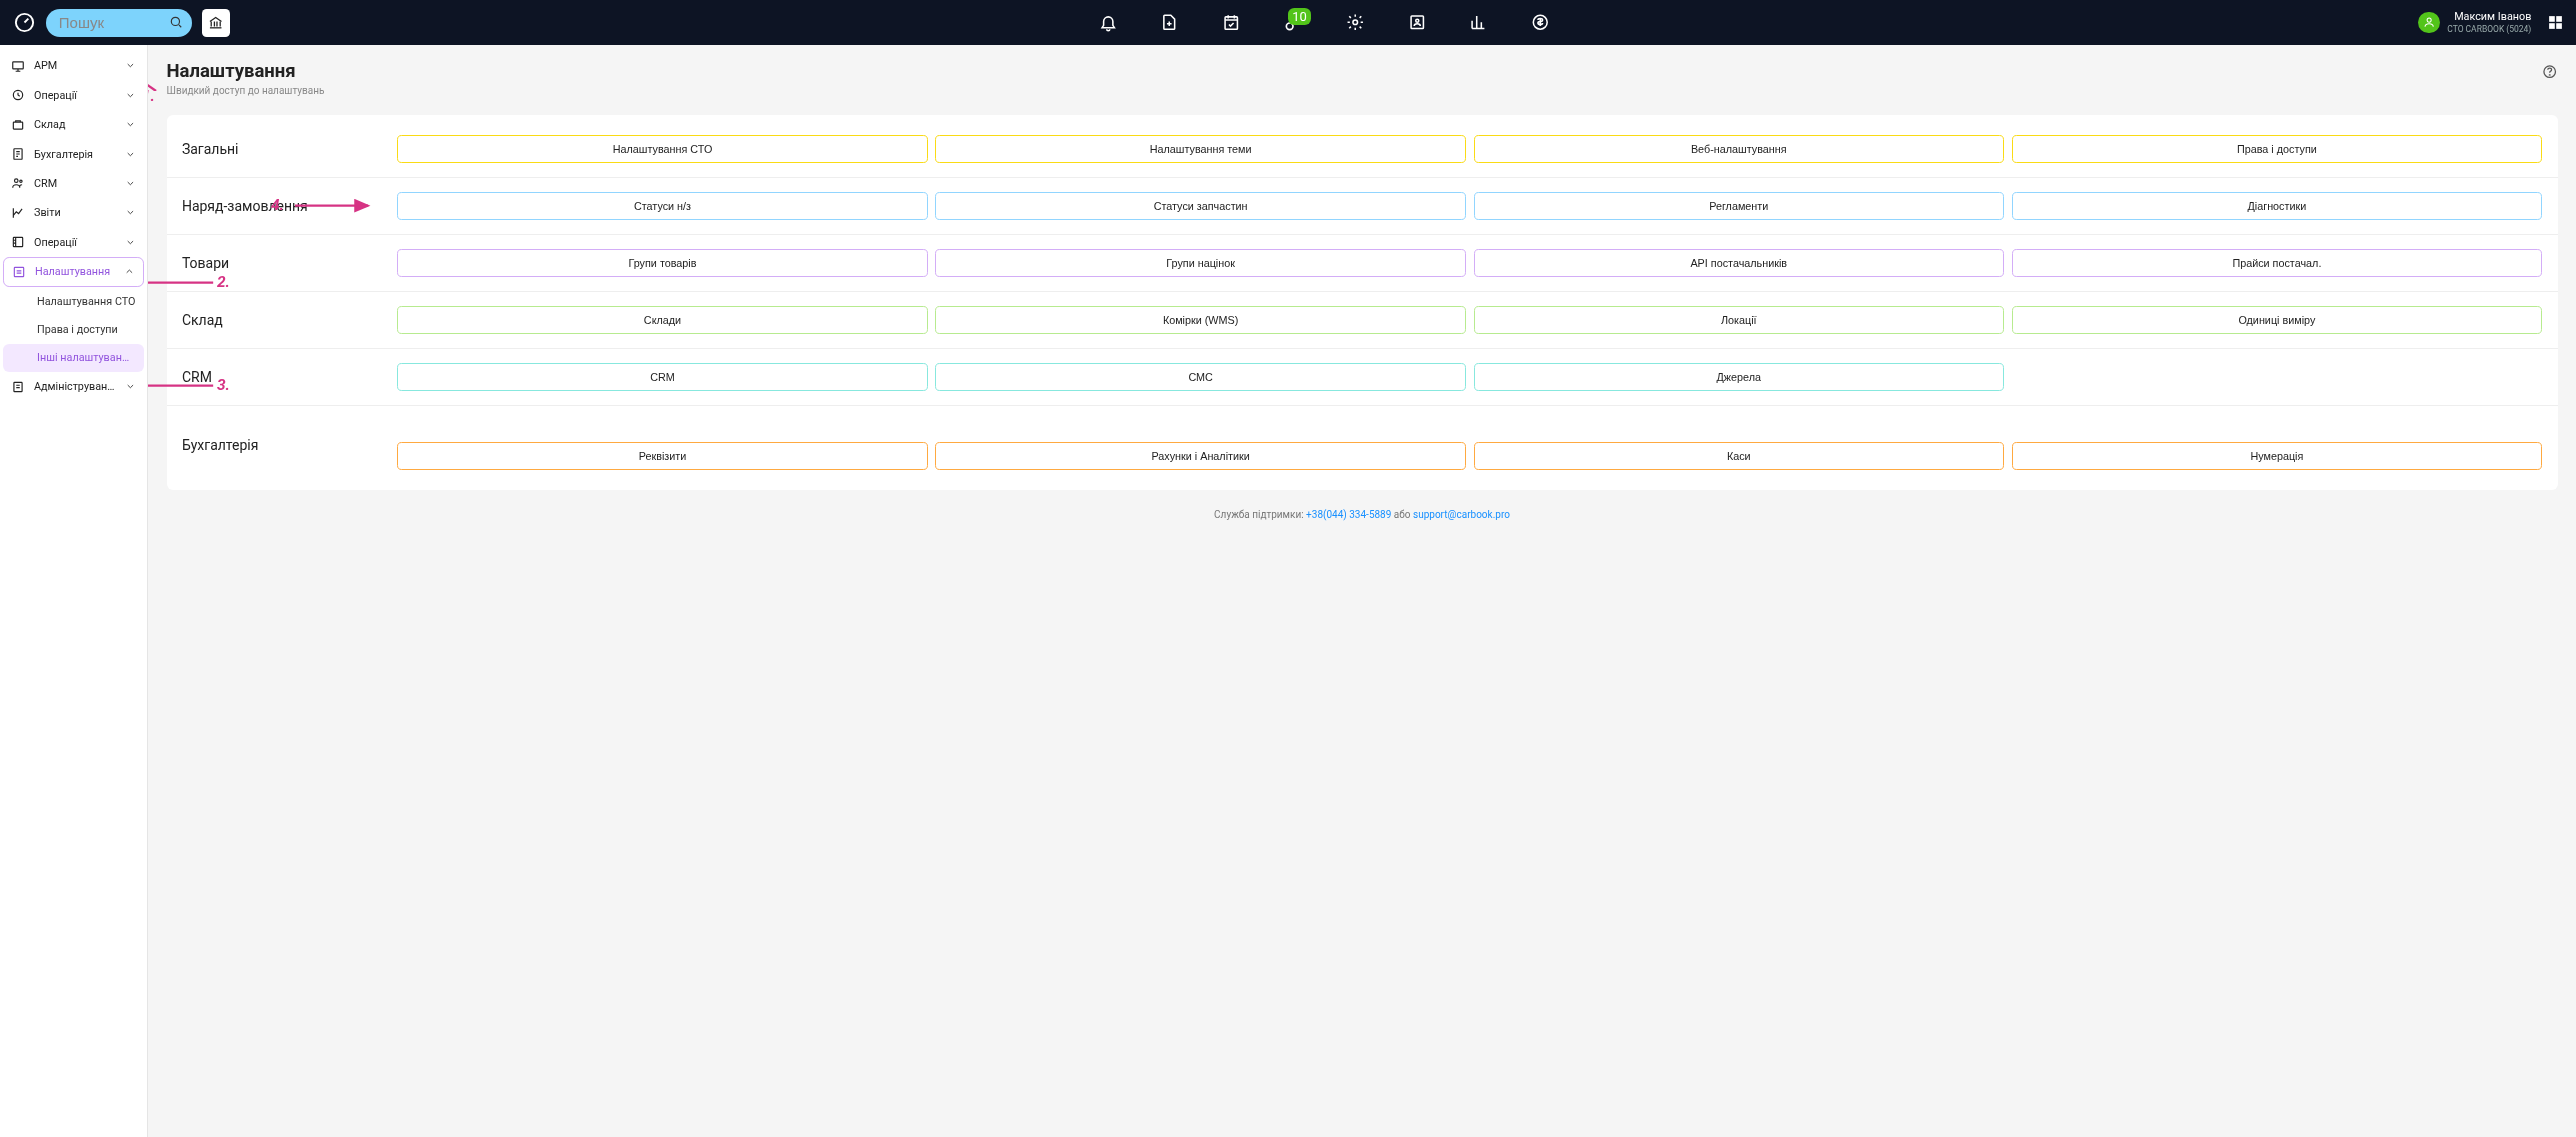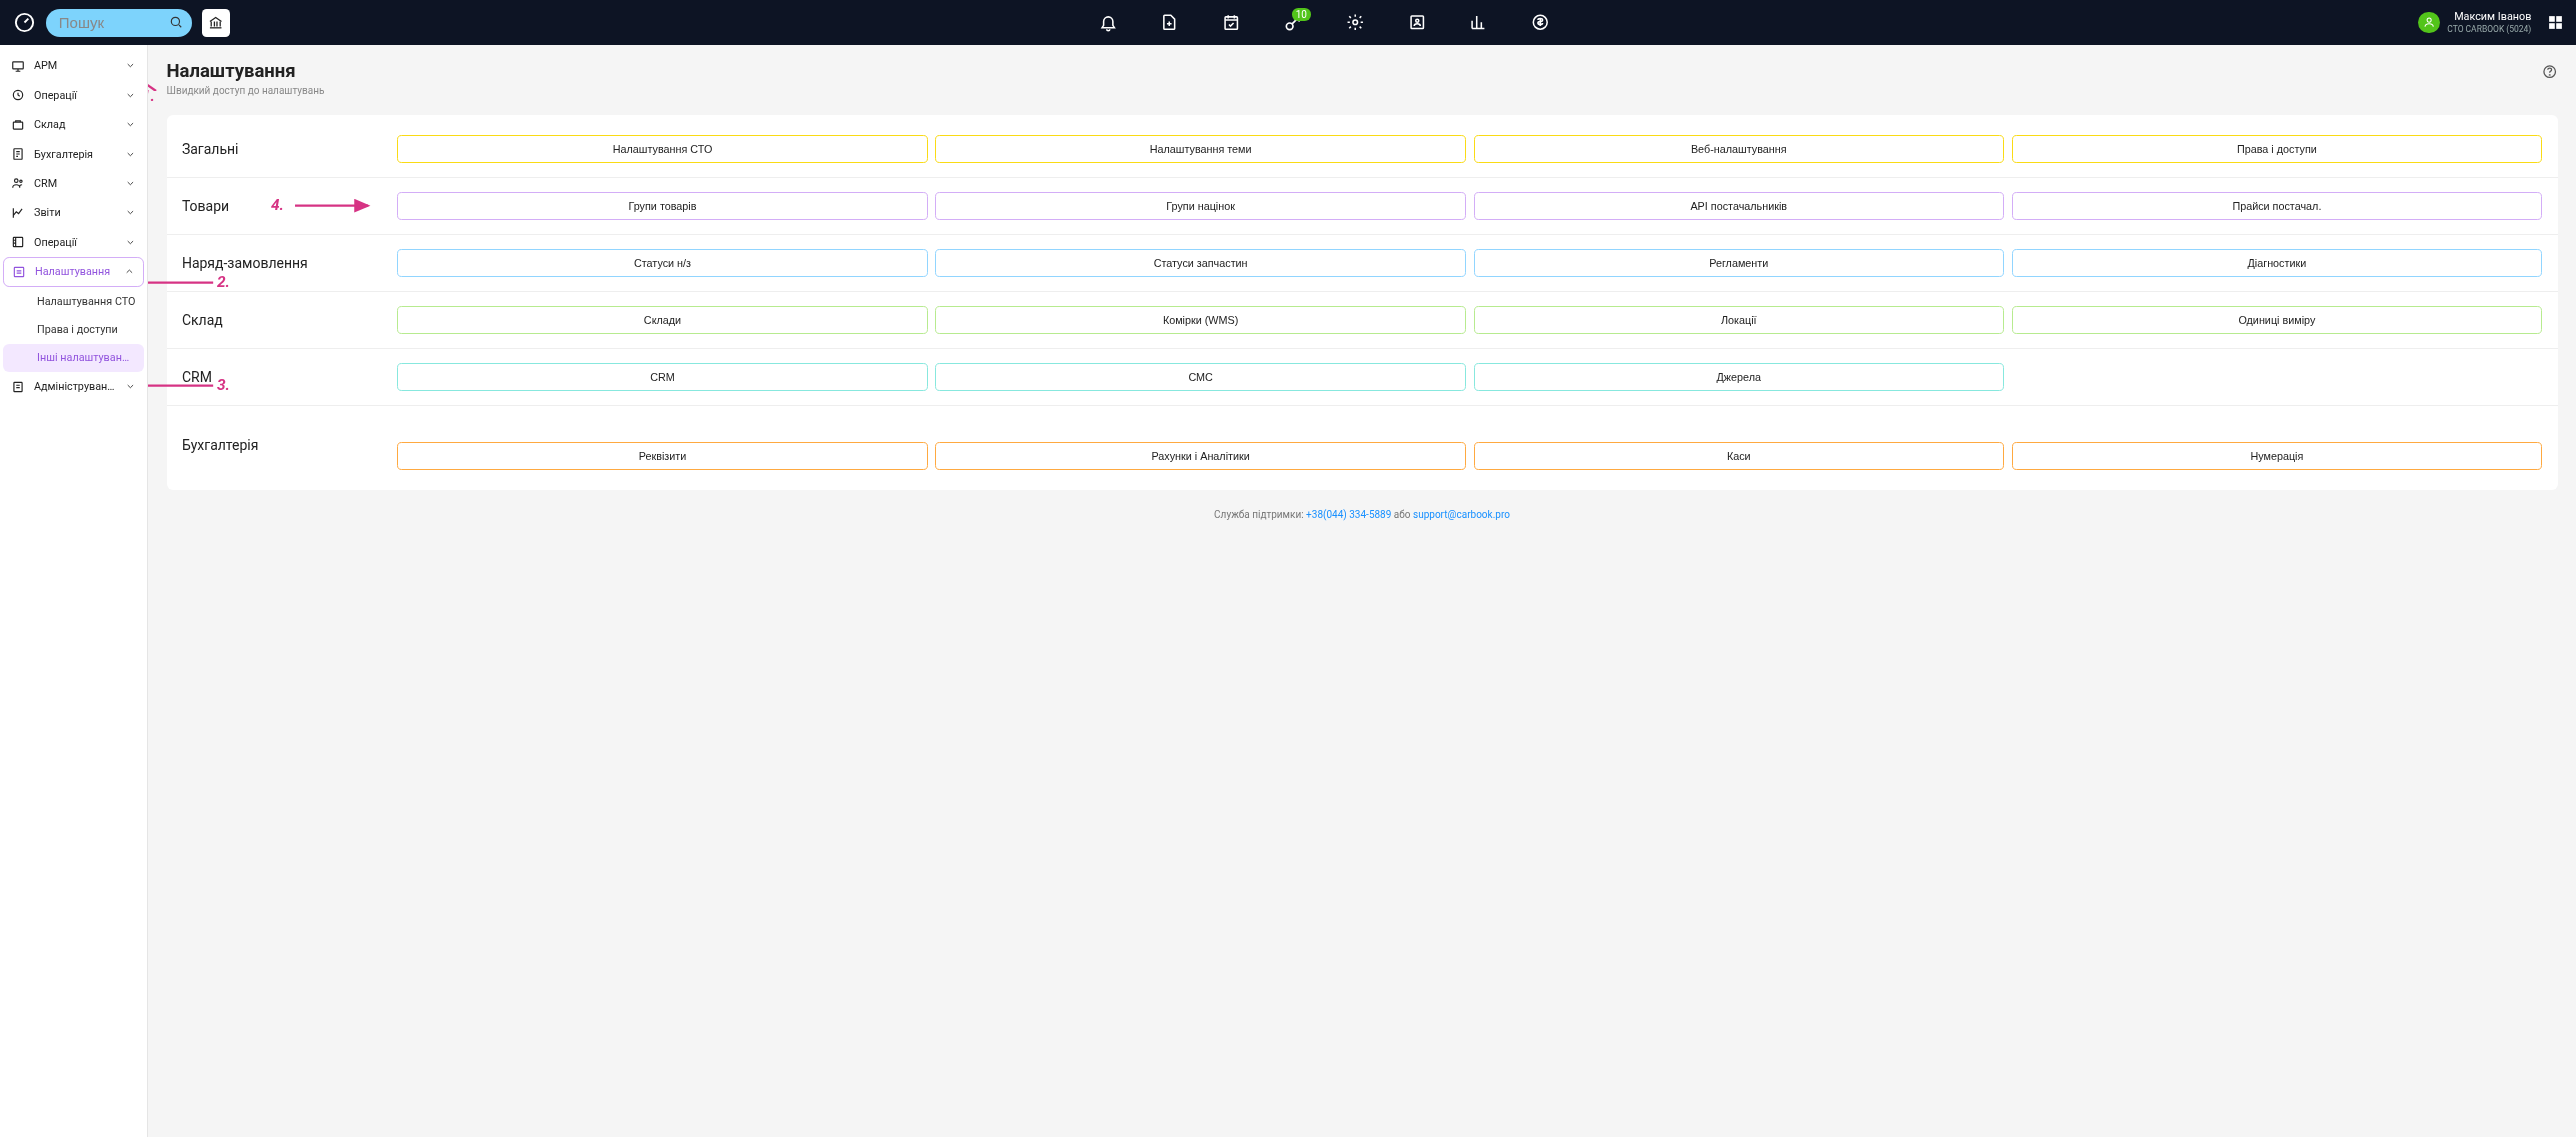--- a/index.html
+++ b/index.html
@@ -7,21 +7,21 @@
   
   .topbar { background: #0d1424; height: 45px; display: flex; align-items: center; padding: 0 12.3px; gap: 9.2px; }
   .topbar-logo { width: 25px; height: 25px; color: #fff; display: flex; align-items: center; justify-content: center; }
   .search-wrap { position: relative; }
   .search-input { width: 146px; height: 28px; border-radius: 14px; border: none; background: #7dd3fc; padding: 0 31px 0 12.3px; font-size: 15px; }
   .search-input::placeholder { color: #888; }
   .search-icon { position: absolute; right: 9.2px; top: 6.2px; color: #333; }
   .bank-btn { width: 28px; height: 28px; background: #fff; border-radius: 4.6px; display: flex; align-items: center; justify-content: center; cursor: pointer; }
   .topbar-center { flex: 1; display: flex; justify-content: center; gap: 43px; }
   .topbar-icon { color: #fff; cursor: pointer; position: relative; display: flex; align-items: center; justify-content: center; }
-  .badge { position: absolute; top: -4.6px; right: -7.7px; background: #52c41a; color: #fff; font-size: 10px; padding: 0.8px 3.9px; border-radius: 6.2px; }
+  .badge { position: absolute; top: -4.6px; right: -7.7px; background: #52c41a; color: #fff; font-size: 13px; padding: 0.8px 3.9px; border-radius: 6.2px; }
   .topbar-user { display: flex; align-items: center; gap: 7.7px; }
   .avatar { width: 21.6px; height: 21.6px; border-radius: 50%; background: #52c41a; display: flex; align-items: center; justify-content: center; color: #fff; }
   .user-text { color: #fff; font-size: 10.8px; line-height: 1.2; text-align: right; }
   .user-sub { color: #9aa; font-size: 8.5px; }
   .apps-icon { color: #fff; margin-left: 7.7px; cursor: pointer; }
   
   .layout { display: flex; height: calc(100vh - 45px); }
   .sidebar { width: 148px; background: #fff; border-right: 0.8px solid #e5e5e5; padding-top: 6.2px; }
   .side-item { display: flex; align-items: center; padding: 7.7px 10.8px; cursor: pointer; gap: 9.2px; color: #222; }
   .side-item .label { flex: 1; font-size: 10.8px; white-space: nowrap; overflow: hidden; text-overflow: ellipsis; }
@@ -287,35 +287,35 @@
       <div class="setting-row">
         <div class="row-label">Загальні</div>
         <div class="row-btns">
           <button class="setbtn c-yellow">Налаштування СТО</button>
           <button class="setbtn c-yellow">Налаштування теми</button>
           <button class="setbtn c-yellow">Веб-налаштування</button>
           <button class="setbtn c-yellow">Права і доступи</button>
         </div>
       </div>
       <div class="setting-row">
+        <div class="row-label">Наряд-замовлення</div>
+        <div class="row-btns">
+          <button class="setbtn c-blue">Статуси н/з</button>
+          <button class="setbtn c-blue">Статуси запчастин</button>
+          <button class="setbtn c-blue">Регламенти</button>
+          <button class="setbtn c-blue">Діагностики</button>
+        </div>
+      </div>
+      <div class="setting-row">
         <div class="row-label">Товари</div>
         <div class="row-btns">
           <button class="setbtn c-purple">Групи товарів</button>
           <button class="setbtn c-purple">Групи націнок</button>
           <button class="setbtn c-purple">API постачальників</button>
           <button class="setbtn c-purple">Прайси постачал.</button>
-        </div>
-      </div>
-      <div class="setting-row">
-        <div class="row-label">Наряд-замовлення</div>
-        <div class="row-btns">
-          <button class="setbtn c-blue">Статуси н/з</button>
-          <button class="setbtn c-blue">Статуси запчастин</button>
-          <button class="setbtn c-blue">Регламенти</button>
-          <button class="setbtn c-blue">Діагностики</button>
         </div>
       </div>
       <div class="setting-row">
         <div class="row-label">Склад</div>
         <div class="row-btns">
           <button class="setbtn c-green">Склади</button>
           <button class="setbtn c-green">Комірки (WMS)</button>
           <button class="setbtn c-green">Локації</button>
           <button class="setbtn c-green">Одиниці виміру</button>
         </div>

